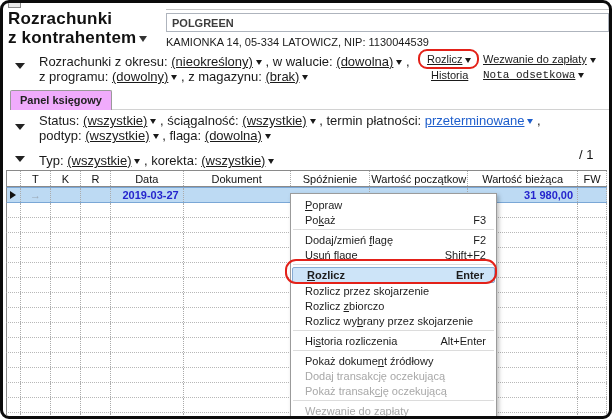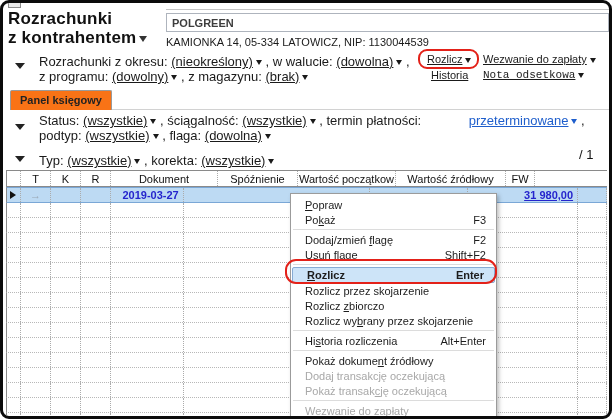--- a/index.html
+++ b/index.html
@@ -34,36 +34,36 @@
 
   
   .toggle{width:0; height:0; border-left:5px solid transparent; border-right:5px solid transparent;
           border-top:6px solid #222;}
   #toggle-1{left:12px; top:60px;} #toggle-2{left:12px; top:121px;} #toggle-3{left:12px; top:153px;}
   .filter-line{font-size:13px; color:#1a1a1a; white-space:nowrap;}
   #filter-line-g1l1{left:36px; top:51px;} #filter-line-g1l2{left:36px; top:66px;}
   #filter-line-g2l1{left:36px; top:110px;} #filter-line-g2l2{left:36px; top:125px;}
   #filter-line-g3l1{left:36px; top:150px;}
   .fval{text-decoration:underline; color:#1a1a1a;}
-  .fval.blue{color:var(--overdue);margin-left:44px;}
+  .fval.blue{color:var(--overdue);}
   .fval-wrap{white-space:nowrap;}
 
   
   .action-link{font-size:11px; color:#1a1a1a; text-decoration:underline; white-space:nowrap;}
   #action-rozlicz{left:424px; top:50px;} #action-wezwanie{left:480px; top:50px;}
   #action-historia{left:428px; top:66px;} #action-nota{left:480px; top:66px;font-family:Liberation Mono, monospace;}
   #annotation-rozlicz-link{left:415px; top:46px; width:61px; height:20px;
       border:2px solid var(--red); border-radius:9px;}
 
   
   #tabbar{left:7px; top:88px; right:0; height:19px; display:flex; align-items:flex-end;}
   #tabbar::after{content:""; position:absolute; left:0; right:0; bottom:0; height:1px; background:#d2d2d2;}
   .tab{position:relative; z-index:1; font-size:11px; padding:3px 9px 3px 9px; margin-right:2px;
        border:1px solid #9a9a9a; border-bottom:none; border-radius:2px 2px 0 0; background:#f2f2f2; color:#222;}
-  .tab.active{background:#f97316; font-weight:bold; padding-bottom:4px;}
+  .tab.active{background:#f0abfc; font-weight:bold; padding-bottom:4px;}
 
   #pager{left:576px; top:144px; font-size:13px; color:#111;}
 
   
   #table{left:3px; top:167px; width:601px;}
   #table-header{display:flex; border-top:1px solid #8a8a8a; border-bottom:1px solid #8a8a8a;
       border-left:1px solid #8a8a8a; height:17px; background:#fff;}
   .hcell{font-size:11px; color:#111; display:flex; align-items:center; justify-content:center;
       border-right:1px dotted var(--grid); overflow:hidden; white-space:nowrap;}
   .trow{display:flex; height:15px; border-left:1px solid #8a8a8a; border-bottom:1px dotted #b8b8b8;}
@@ -131,41 +131,42 @@
   <div class="abs filter-line" id="filter-line-g3l1"><span>Typ:  </span><span class="fval-wrap"><span class="fval">(wszystkie)</span><span class="tri"></span></span><span> , korekta:  </span><span class="fval-wrap"><span class="fval">(wszystkie)</span><span class="tri"></span></span></div>
 
   <div class="abs" id="pager">/ 1</div>
 
   <div class="abs" id="table">
     <div id="table-header">
         <div class="hcell" style="width: 14px;"></div>
         <div class="hcell" style="width: 30px;">T</div>
         <div class="hcell" style="width: 30px;">K</div>
         <div class="hcell" style="width: 30px;">R</div>
+        <div class="hcell" style="width: 73px;">Data</div>
         <div class="hcell" style="width: 107px;">Dokument</div>
         <div class="hcell" style="width: 80px;">Spóźnienie</div>
         <div class="hcell" style="width: 98px;">Wartość początkow</div>
-        <div class="hcell" style="width: 110px;">Wartość źródłowy</div>
+        <div class="hcell" style="width: 110px;">Wartość bieżąca</div>
         <div class="hcell" style="width: 29px;">FW</div>
       </div>
     <div id="table-body">
         <div class="trow selected">
           <div class="tcell" style="width: 14px; justify-content: center;">
             <span class="row-marker"></span>
           </div>
           <div class="tcell" style="width: 30px; justify-content: center;">
             <span class="t-arrow">→</span>
           </div>
           <div class="tcell" style="width: 30px; justify-content: center;"></div>
           <div class="tcell" style="width: 30px; justify-content: center;"></div>
           <div class="tcell" style="width: 73px; justify-content: flex-end; padding-right: 4px; text-align: center;">2019-03-27</div>
           <div class="tcell" style="width: 107px; justify-content: center; margin-top: 32px;">FS 3/03/2019</div>
           <div class="tcell" style="width: 80px; justify-content: center;"></div>
           <div class="tcell" style="width: 98px; justify-content: flex-end; padding-right: 4px;"></div>
-          <div class="tcell" style="width: 110px; justify-content: flex-end; padding-right: 4px; text-decoration: underline;">31 980,00</div>
+          <div class="tcell" style="width: 110px; justify-content: flex-end; padding-right: 4px;">31 980,00</div>
           <div class="tcell" style="width: 29px; justify-content: center;"></div>
         </div>
         <div class="trow">
           <div class="tcell" style="width: 14px;"></div>
           <div class="tcell" style="width: 30px;"></div>
           <div class="tcell" style="width: 30px;"></div>
           <div class="tcell" style="width: 30px;"></div>
           <div class="tcell" style="width: 73px;"></div>
           <div class="tcell" style="width: 107px;"></div>
           <div class="tcell" style="width: 80px;"></div>

